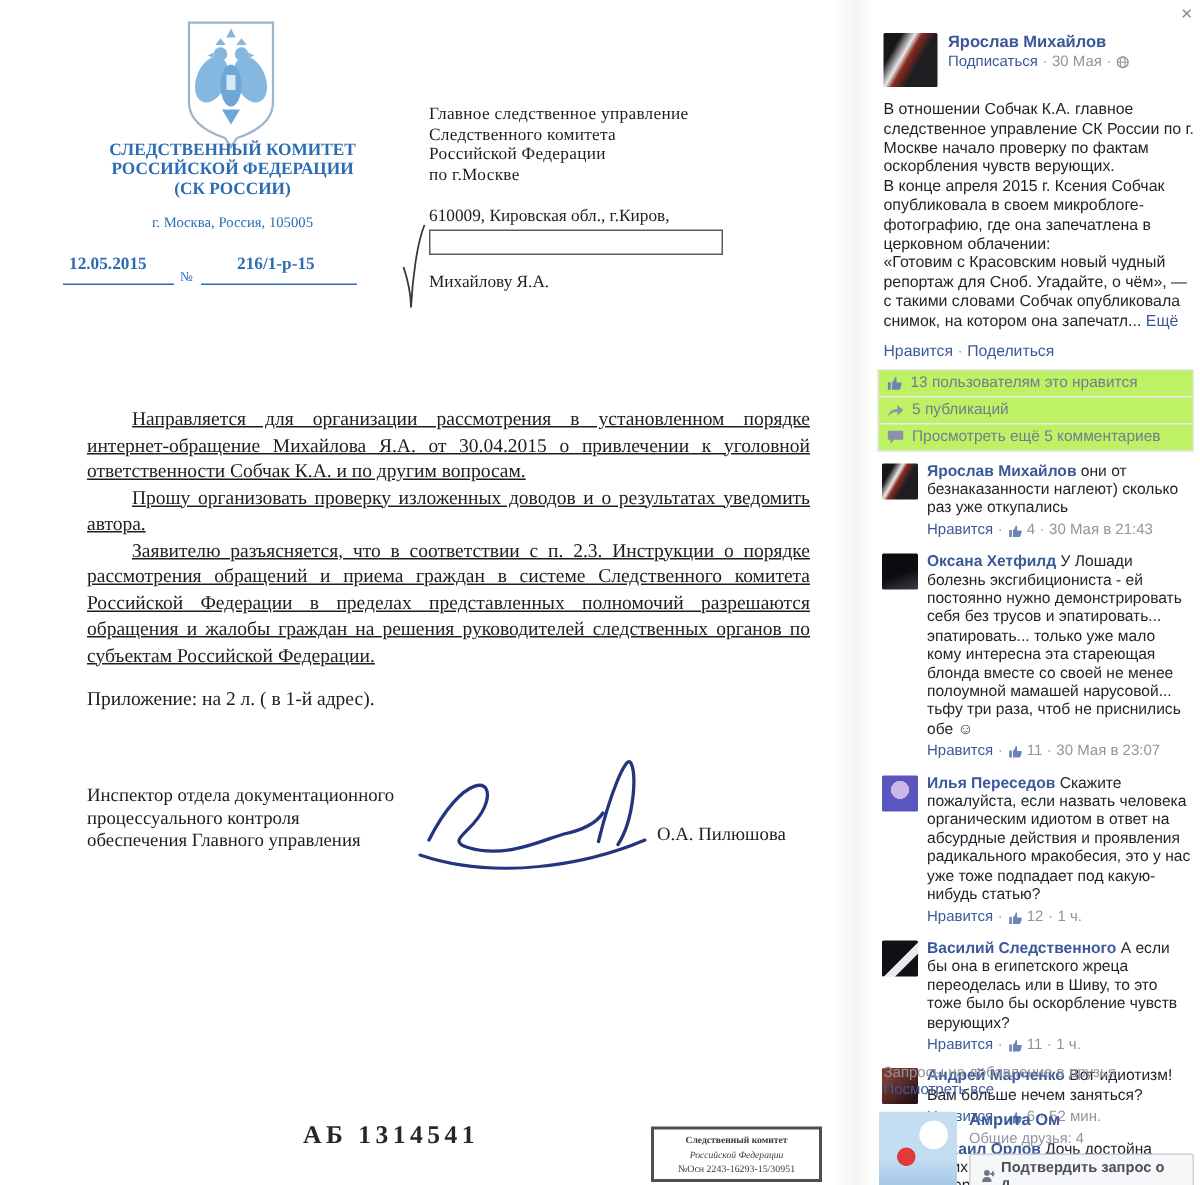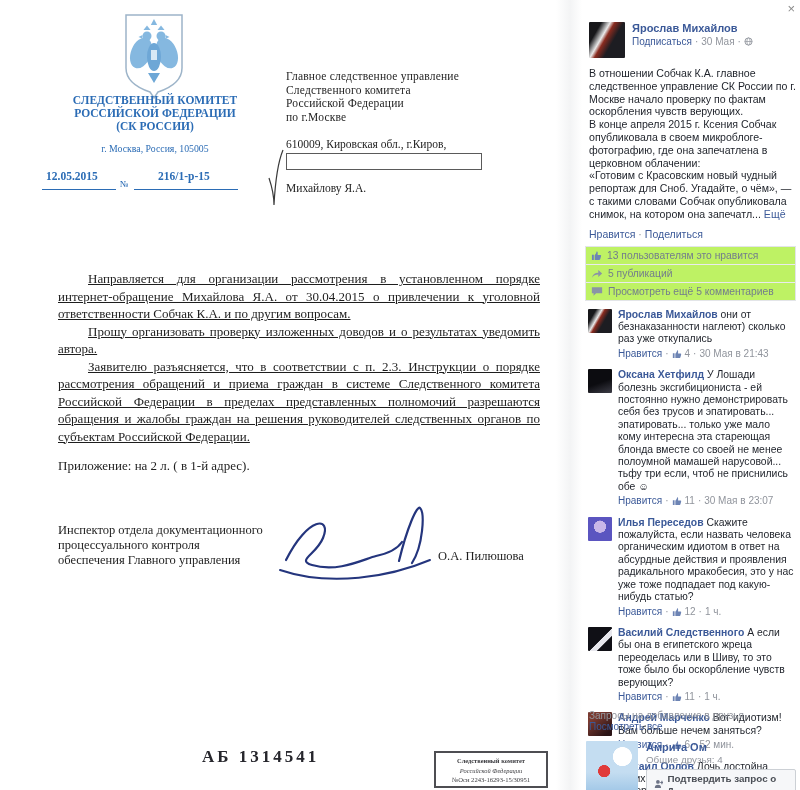--- a/index.html
+++ b/index.html
@@ -247,21 +247,21 @@
           <span>4</span>
           <span class="sep"></span>
           <span>30 Мая в 21:43</span>
         </div>
       </div>
     </div>
 
     <div class="comment">
       <div class="avatar av-c av-oksana"></div>
       <div class="c-body">
-        <div><a class="c-name">Оксана Хетфилд</a> <span>У Лошади болезнь эксгибициониста - ей постоянно нужно демонстрировать себя без трусов и эпатировать... эпатировать... только уже мало кому интересна эта стареющая блонда вместе со своей не менее полоумной мамашей нарусовой... тьфу три если, чтоб не приснились обе ☺</span></div>
+        <div><a class="c-name">Оксана Хетфилд</a> <span>У Лошади болезнь эксгибициониста - ей постоянно нужно демонстрировать себя без трусов и эпатировать... эпатировать... только уже мало кому интересна эта стареющая блонда вместе со своей не менее полоумной мамашей нарусовой... тьфу три раза, чтоб не приснились обе ☺</span></div>
         <div class="c-meta">
           <a>Нравится</a>
           <span class="sep"></span>
           <svg class="thumb" width="10" height="10" viewBox="0 0 12 12">
               <path d="M1 5.2 h2.1 v5.6 H1 Z M4 10.8 h4.7 q1.1 0 1.4-1 l.9-3.2 q.3-1.1-.9-1.1 H7.3 V2.7 Q7.3 1.4 6.1 1.7 L5.6 3.6 4 5.6 Z" fill="#6d84b4"></path>
             </svg>
           <span>11</span>
           <span class="sep"></span>
           <span>30 Мая в 23:07</span>
         </div>

